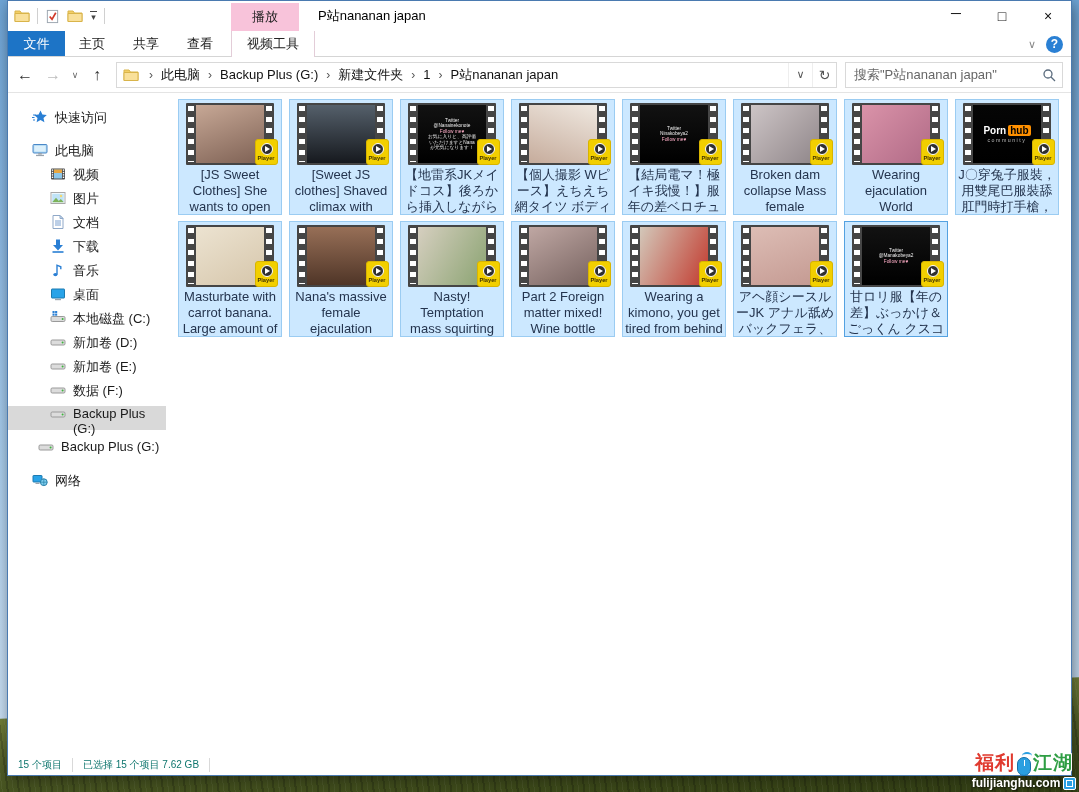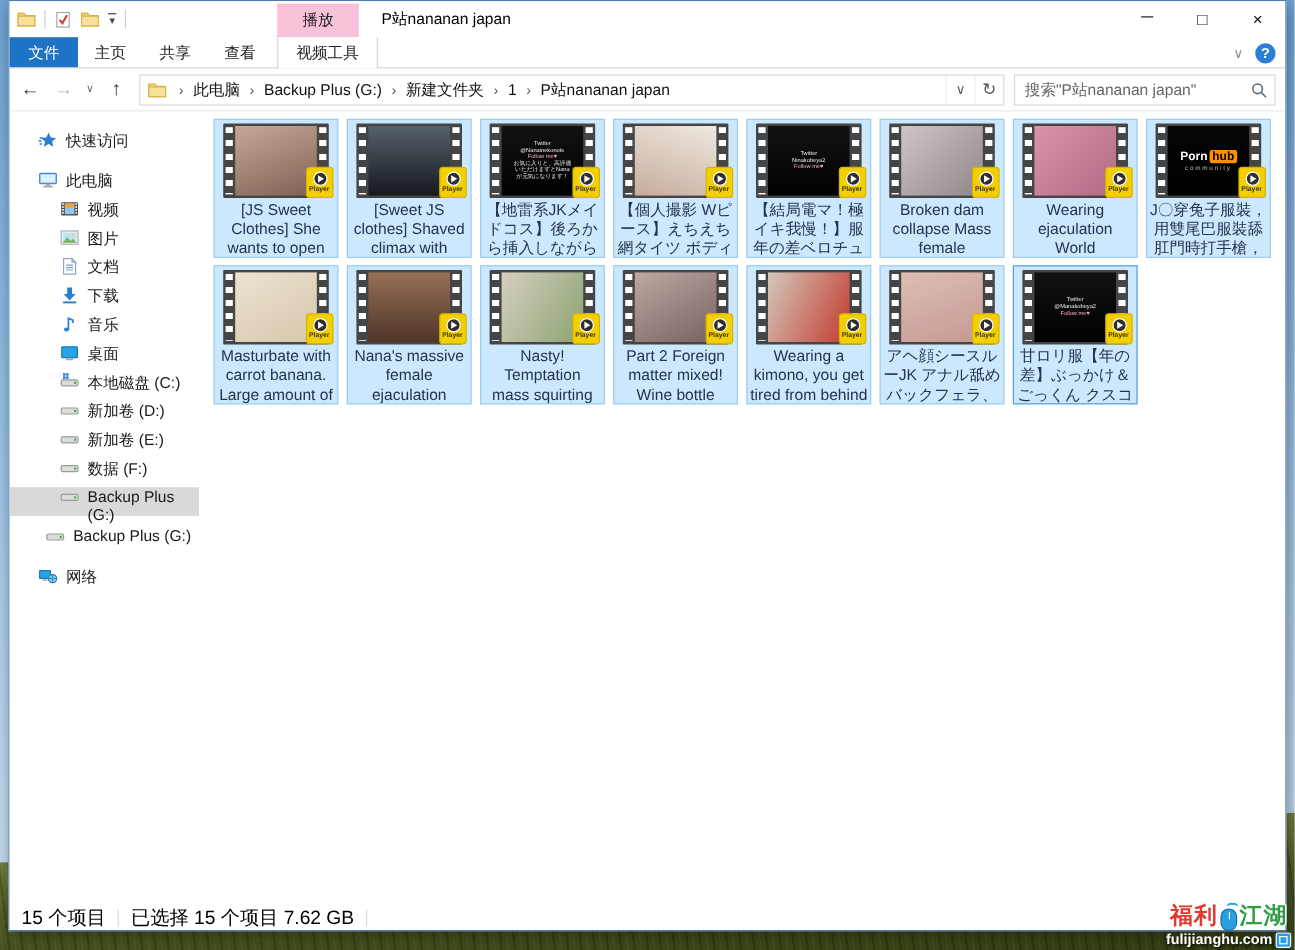--- a/index.html
+++ b/index.html
@@ -103,21 +103,21 @@
     justify-content:center; z-index:2; }
   .badge .circ { width:12px; height:12px; border-radius:50%; background:#2f2f2f; border:1.5px solid #fff;
     display:flex; align-items:center; justify-content:center; }
   .badge .tri { width:0; height:0; border-left:5px solid #fff; border-top:3px solid transparent;
     border-bottom:3px solid transparent; margin-left:1px; }
   .badge .blabel { font-size:6px; font-weight:bold; color:#403300; transform:scale(.95); }
   .tile-label { margin-top:2px; width:100%; padding:0 2px; font-size:13px; line-height:16px;
     color:#24344e; text-align:center; overflow:hidden; max-height:65px; word-break:break-word; }
 
   
-  .statusbar { height:20px; flex:none; display:flex; align-items:center; font-size:16px; color:#000000;
+  .statusbar { height:20px; flex:none; display:flex; align-items:center; font-size:10px; color:#0f766e;
     padding-left:10px; gap:10px; background:#fff; }
   .status-sep { width:1px; height:14px; background:#d9d9d9; }
 
   
   .wm { position:absolute; right:2px; bottom:2px; width:106px; z-index:20; text-align:center; }
   .wm-top { display:flex; align-items:flex-end; justify-content:center; gap:2px; }
   .wm-cn { font-size:19px; font-weight:bold; letter-spacing:1px;
     text-shadow:1px 1px 0 #fff,-1px -1px 0 #fff,1px -1px 0 #fff,-1px 1px 0 #fff; }
   .wm-cn.red { color:#e03a2f; }
   .wm-cn.green { color:#2f9e44; }

